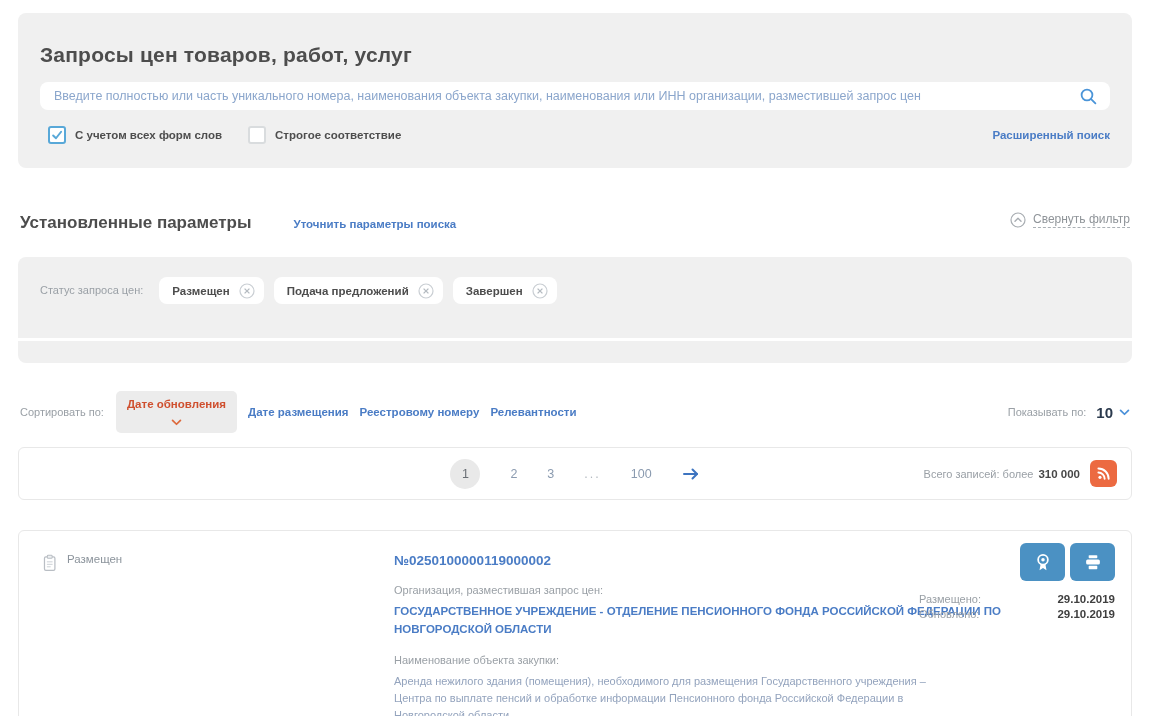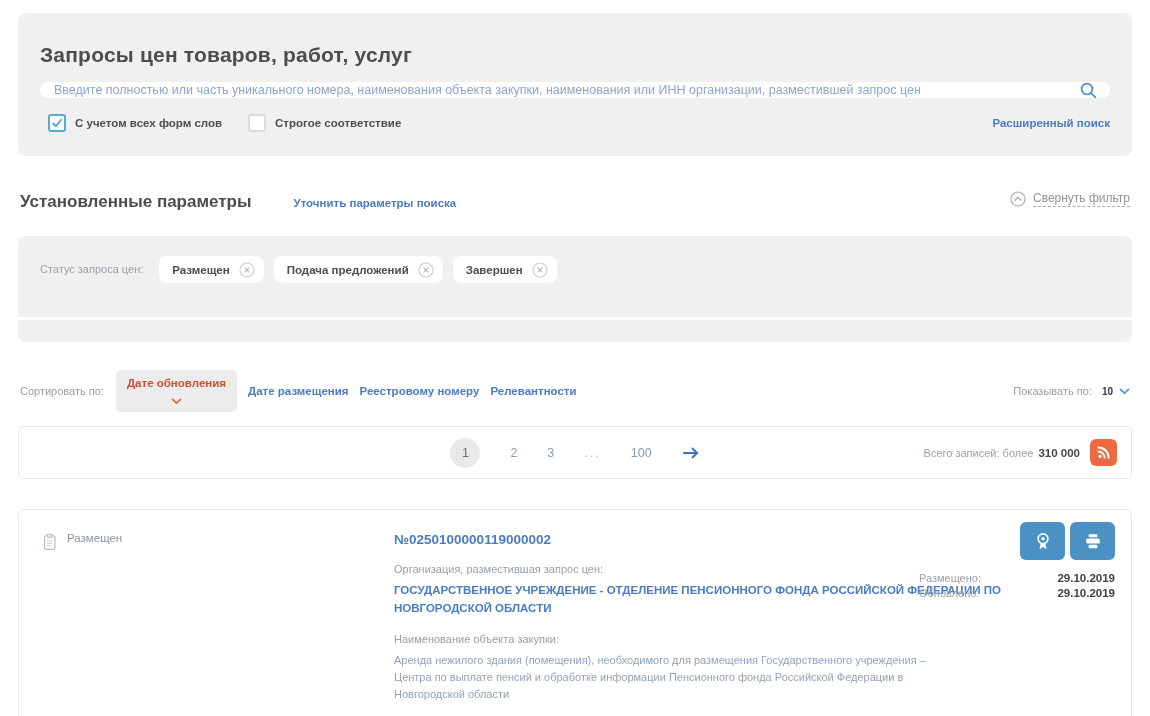--- a/index.html
+++ b/index.html
@@ -12,36 +12,36 @@
   .page { padding:13px 18px 0; }
 
   
   .top-panel {
     background:#f0f0f0; border-radius:8px;
     padding:30px 22px 24px; position:relative;
   }
   .page-title { font-size:21px; font-weight:700; color:#4d4d4d; letter-spacing:.2px; }
   .search-box {
     margin-top:15px; background:#fff; border-radius:8px;
-    height:16px; display:flex; align-items:center; padding:0 10px 0 14px;
+    height:28px; display:flex; align-items:center; padding:0 10px 0 14px;
   }
   .search-box input {
     flex:1; border:none; outline:none; font-size:12.5px;
     font-family:"Liberation Sans", sans-serif; color:#3c5c8e; background:transparent;
   }
   .search-box input::placeholder { color:#8ba6cc; opacity:1; }
   .search-btn { background:none; border:none; cursor:pointer; display:flex; padding:2px; }
   .options-row { margin-top:16px; display:flex; align-items:center; gap:26px;margin-left:8px; }
   .cb-label { display:flex; align-items:center; gap:9px; font-size:11.5px; font-weight:700; color:#4d4d4d; cursor:pointer; }
   .cb { width:18px; height:18px; border-radius:3px; background:#fff; border:2px solid #d9dcde; display:flex; align-items:center; justify-content:center; }
   .cb.checked { border-color:#58a8d8; }
   .adv-link { margin-left:auto; font-size:11.5px; font-weight:700; color:#4a7cc5; text-decoration:none; cursor:pointer; }
 
   
-  .params-head { margin-top:35px; display:flex; align-items:baseline; padding:0 2px; }
+  .params-head { margin-top:44px; display:flex; align-items:baseline; padding:0 2px; }
   .params-head h2 { font-size:17px; font-weight:700; color:#4d4d4d; }
   .refine-link { margin-left:42px; font-size:11.5px; font-weight:700; color:#4a7cc5; text-decoration:none; cursor:pointer; }
   .collapse-link { margin-left:auto; display:flex; align-items:center; gap:7px; font-size:12px; color:#8f9499; cursor:pointer; text-decoration:none; }
   .collapse-link .txt { border-bottom:1px dashed #aab0b5; padding-bottom:1px; }
 
   
   .tags-panel {
     margin-top:24px; background:#f0f0f0; border-radius:8px 8px 0 0;
     padding:20px 22px 34px; display:flex; align-items:flex-start;
   }
@@ -58,21 +58,21 @@
   .sort-row { margin-top:28px; display:flex; align-items:center; font-size:11.5px; padding:0 2px; }
   .sort-row .lbl { color:#9aa0a6; font-size:11px; }
   .sort-chip {
     margin-left:12px; background:#ececec; border:none; border-radius:5px;
     padding:7px 11px; display:flex; align-items:center; gap:9px; cursor:pointer;
     font-family:"Liberation Sans", sans-serif; font-size:11.5px; font-weight:700; color:#cf4f2e;flex-direction:column;
   }
   .sort-link { margin-left:11px; color:#4a7cc5; font-weight:700; text-decoration:none; cursor:pointer; }
   .spacer { flex:1; }
   .per-page { margin-left:10px; background:none; border:none; cursor:pointer; display:flex; align-items:center; gap:6px;
-    font-family:"Liberation Sans", sans-serif; font-size:10px; font-weight:700; color:#2b3a4d; }
+    font-family:"Liberation Sans", sans-serif; font-size:15px; font-weight:700; color:#2b3a4d; }
 
   
   .pag-bar {
     margin-top:14px; background:#fff; border:1px solid #e8e8e8; border-radius:6px;
     height:53px; position:relative; display:flex; align-items:center; justify-content:center;
   }
   .pages { display:flex; align-items:center; gap:30px; font-size:12.5px; color:#8b9bb0; }
   .page-btn { background:none; border:none; font-family:"Liberation Sans", sans-serif; font-size:12.5px; color:#8b9bb0; cursor:pointer; }
   .page-btn.active {
     width:30px; height:30px; border-radius:50%; background:#e9e9e9; color:#6a6f75;

